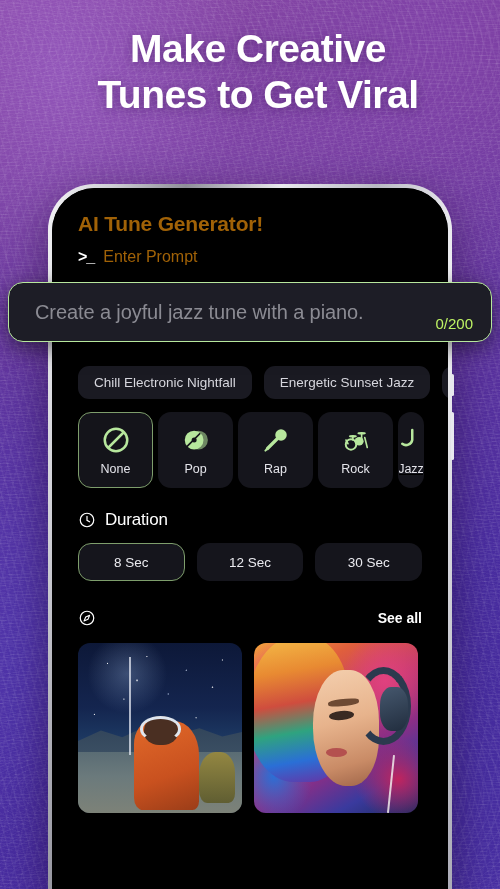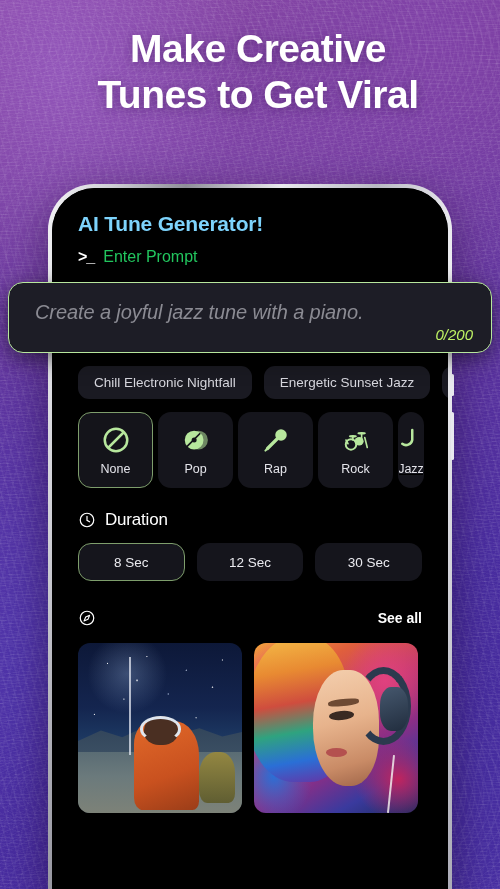--- a/index.html
+++ b/index.html
@@ -72,46 +72,45 @@
   #screen {
     position:absolute; inset:0;
     background:#000;
     border-radius:43px 43px 0 0;
     overflow:hidden;
     padding:24px 0 0 0;
   }
 
   
   .app-title {
-    color:#7dd3fc;
+    color:#a16207;
     font-size:21px; font-weight:bold;
     padding:0 26px;
     letter-spacing:-.2px;
   }
   .prompt-label-row {
     display:flex; align-items:center; gap:9px;
     padding:12px 26px 0 26px;
   }
   .term-icon {
     color:#fff; font-size:16px; font-weight:bold;
     line-height:1; letter-spacing:-1px;
     display:inline-flex; align-items:flex-end;
   }
-  .prompt-label { color:#22c55e; font-size:16px; font-weight:500; }
+  .prompt-label { color:#a16207; font-size:16px; font-weight:500; }
 
   
   #prompt-box {
     position:absolute; left:8px; top:282px;
-    width:484px; height:71px;
+    width:484px; height:60px;
     background:#1d1d26;
     border:1.5px solid #b7e79d;
     border-radius:15px;
     z-index:9;
     box-shadow:0 6px 22px rgba(0,0,0,.5);
-    font-style:italic;
   }
   #prompt-placeholder {
     position:absolute; left:26px; top:18px;
     color:#8b8b93; font-size:20px; letter-spacing:-.1px;
   }
   #prompt-counter {
     position:absolute; right:18px; bottom:9px;
     color:#bef264; font-size:15px;
   }
 

